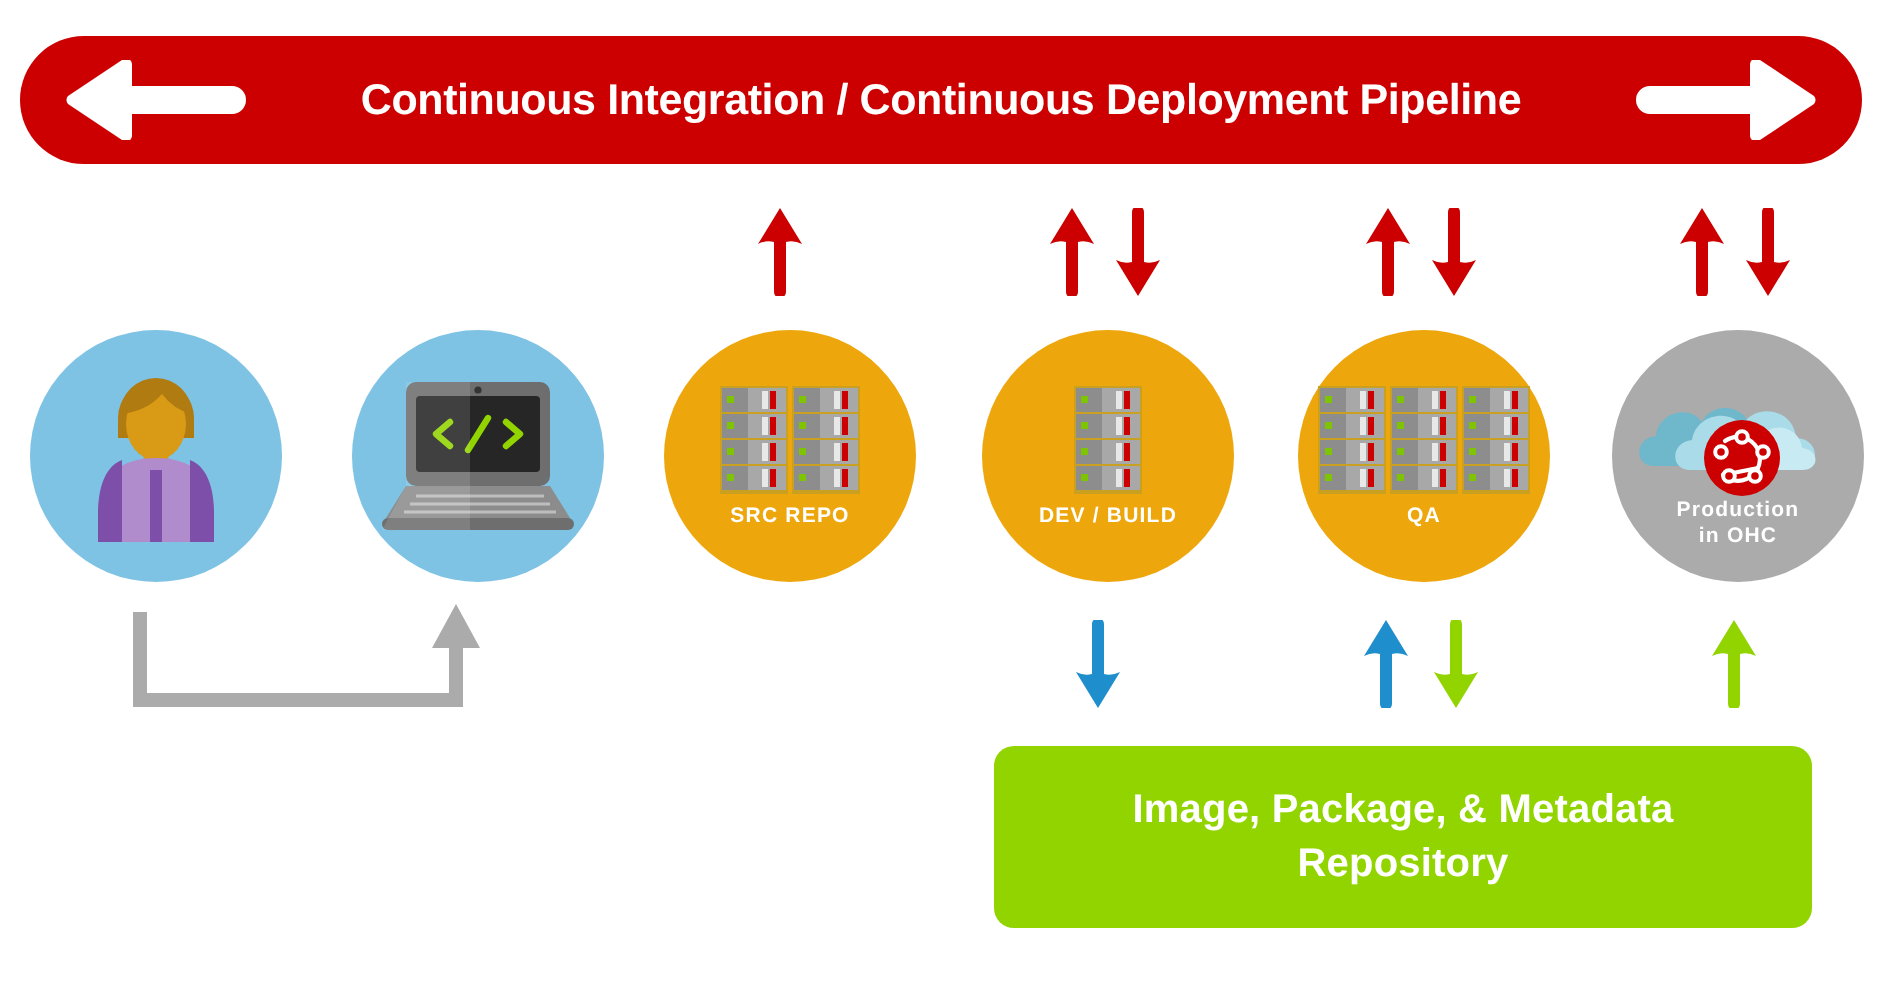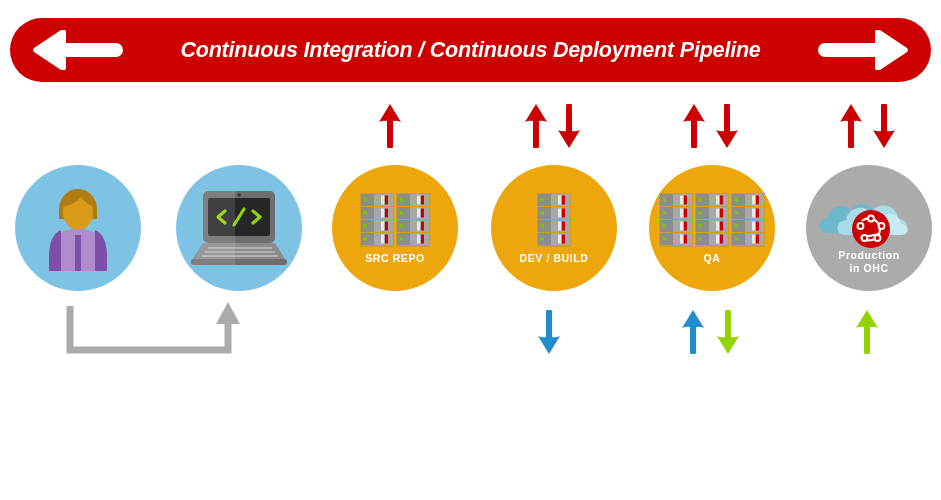--- a/index.html
+++ b/index.html
@@ -21,21 +21,20 @@
   
   .banner {
     position: absolute;
     left: 10px;
     top: 18px;
     width: 921px;
     height: 64px;
     background: #cc0000;
     border-radius: 32px;
     box-sizing: border-box;
-    font-style: italic;
   }
   .banner-title {
     position: absolute;
     left: 0;
     top: 0;
     width: 921px;
     height: 64px;
     display: flex;
     align-items: center;
     justify-content: center;
@@ -464,14 +463,20 @@
     <path fill="#1f8ecd" d="M12 0 L23 18 Q19 16 15 17 L15 42 A2 2 0 0 1 9 42 L9 17 Q5 16 1 18 Z"></path>
   </svg>
   <svg class="varrow below" style="left:716px" viewBox="0 0 24 44">
     <path fill="#92d400" d="M12 44 L23 26 Q19 28 15 27 L15 2 A2 2 0 0 0 9 2 L9 27 Q5 28 1 26 Z"></path>
   </svg>
 
   <svg class="varrow below" style="left:855px" viewBox="0 0 24 44">
     <path fill="#92d400" d="M12 0 L23 18 Q19 16 15 17 L15 42 A2 2 0 0 1 9 42 L9 17 Q5 16 1 18 Z"></path>
   </svg>
 
+  <div class="repo-box">
+    <div class="repo-text">
+      <div>Image, Package, &amp; Metadata</div>
+      <div>Repository</div>
+    </div>
+  </div>
 
 </div>
 
 </body></html>

